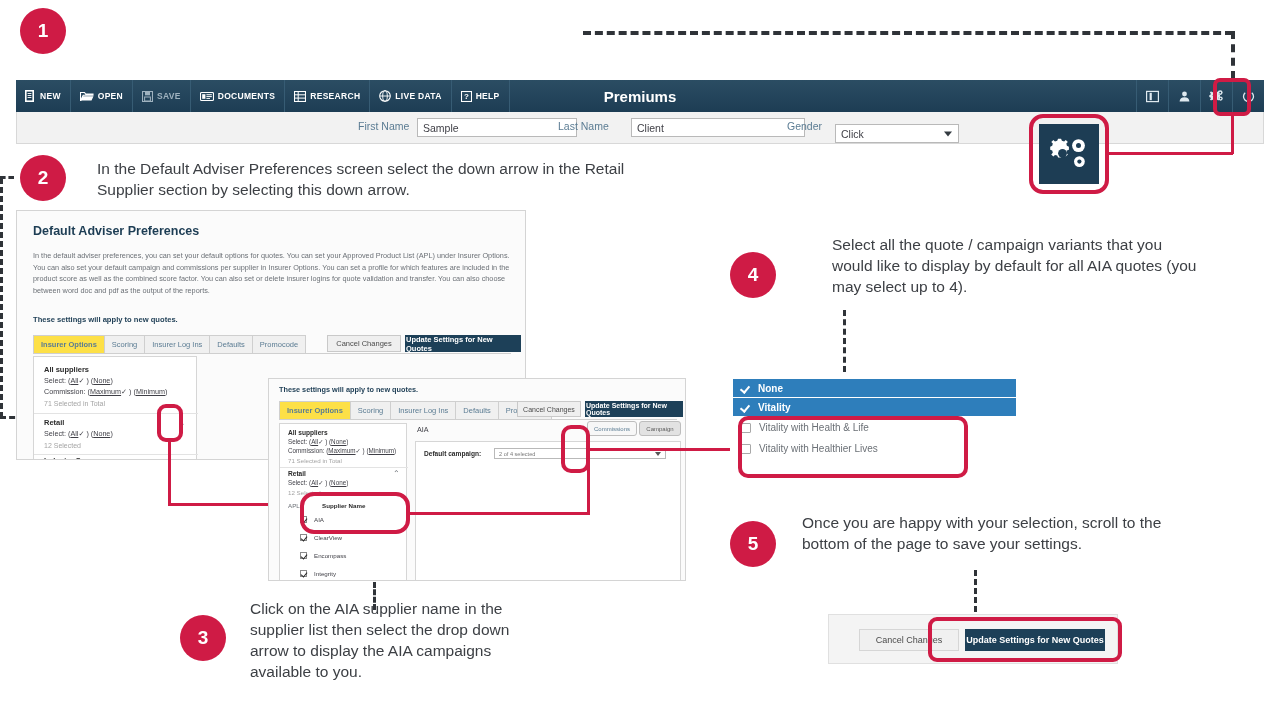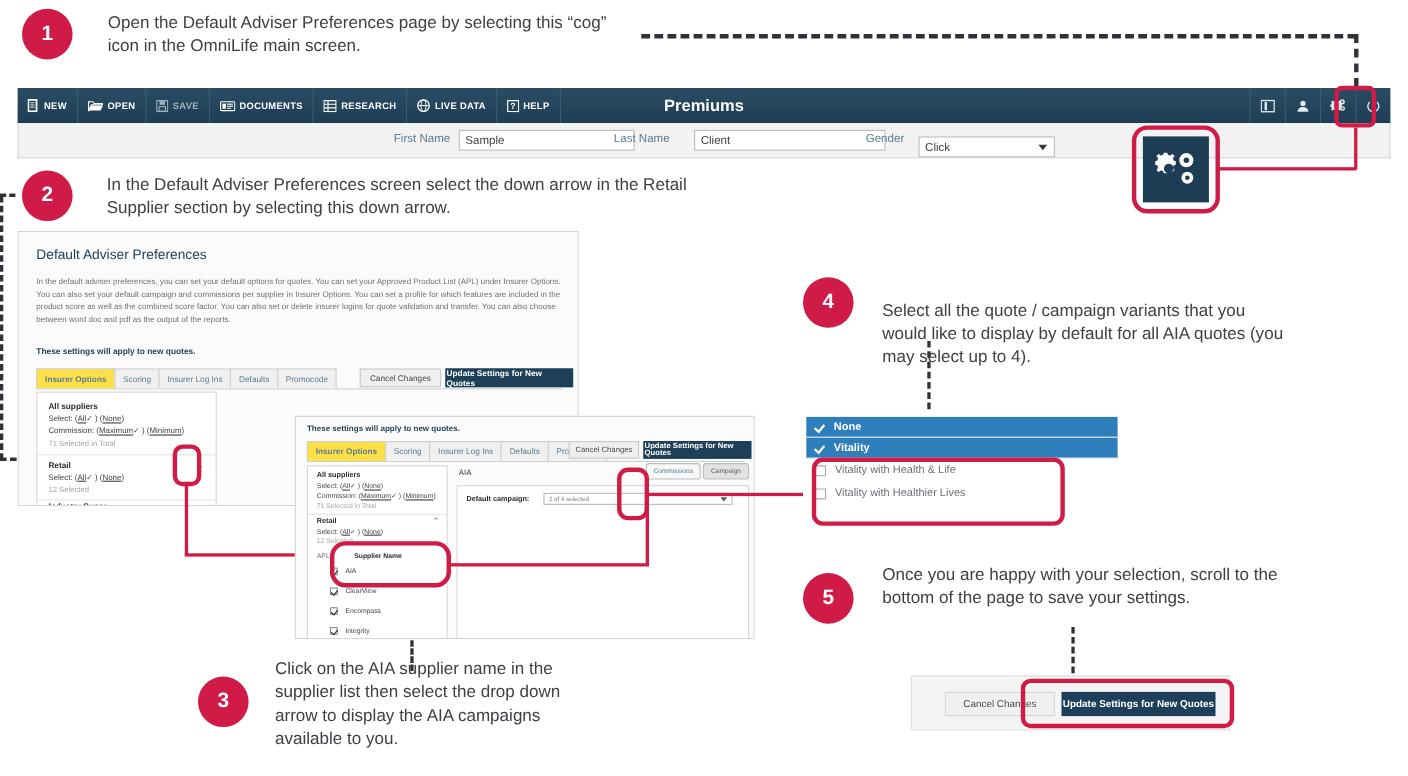--- a/index.html
+++ b/index.html
@@ -93,21 +93,21 @@
   
   .panel{
     position:absolute;background:#ffffff;
     border:1px solid #d4d4d4;
     box-sizing:border-box;
     overflow:hidden;
   }
   .panel-inner{position:absolute;left:0;top:0;right:0;bottom:0;background:#fbfbfb;}
 
   .pnl-title{
-    position:absolute;font-weight:normal;color:#1d3d54;
+    position:absolute;font-weight:bold;color:#1d3d54;
   }
   .pnl-para{position:absolute;color:#6b7076;}
   .pnl-note{position:absolute;font-weight:bold;color:#1d3d54;}
 
   .tabs{position:absolute;display:flex;align-items:flex-end;border-bottom:1px solid #cfcfcf;}
   .tab{
     font-size:7.5px;color:#5b7c93;
     padding:4px 7px 4px;
     border:1px solid #cfcfcf;border-bottom:none;background:#f0f0f0;
     margin-right:-1px;white-space:nowrap;
@@ -183,21 +183,20 @@
   
   .pink-h{position:absolute;height:3px;background:#cf1b45;}
   .pink-v{position:absolute;width:3px;background:#cf1b45;}
 </style>
 </head>
 <body>
 
 <div class="stage">
 
   <div class="badge" style="left:20px;top:8px;">1</div>
-  <div class="steptext" style="left:98px;top:10px;width:470px;">Open the Default Adviser Preferences page by selecting this “cog” icon in the OmniLife main screen.</div>
 
   <div class="dash-h" style="left:583px;top:31px;width:650px;"></div>
   <div class="dash-v" style="left:1231px;top:31px;height:48px;"></div>
 
   <div id="app-window" class="abs">
     <div class="appbar">
       <div class="apptitle">Premiums</div>
 
       <div class="menu-item">
         <span class="ic">
@@ -485,21 +484,21 @@
   <div class="pink-h" style="left:588px;top:448px;width:142px;"></div>
   <div class="pink-v" style="left:727px;top:448px;height:0px;"></div>
   <div class="pink-h" style="left:410px;top:512px;width:180px;"></div>
   <div class="pink-v" style="left:587px;top:450px;height:63px;"></div>
 
   <div class="badge" style="left:180px;top:615px;">3</div>
   <div class="steptext" style="left:250px;top:598px;width:300px;">Click on the AIA supplier name in the supplier list then select the drop down arrow to display the AIA campaigns available to you.</div>
   <div class="dash-v thin" style="left:373px;top:582px;height:28px;"></div>
 
   <div class="badge" style="left:730px;top:252px;">4</div>
-  <div class="steptext" style="left:802px;top:234px;width:370px;margin-top:38px;">Select all the quote / campaign variants that you would like to display by default for all AIA quotes (you may select up to 4).</div>
+  <div class="steptext" style="left:832px;top:234px;width:370px;">Select all the quote / campaign variants that you would like to display by default for all AIA quotes (you may select up to 4).</div>
   <div class="dash-v thin" style="left:843px;top:310px;height:62px;"></div>
 
   <div id="vitality-list" class="abs">
     <div class="vrow sel">
       <span class="vcheck white"></span>
       <span>None</span>
     </div>
     <div class="vrow sel">
       <span class="vcheck white"></span>
       <span>Vitality</span>

